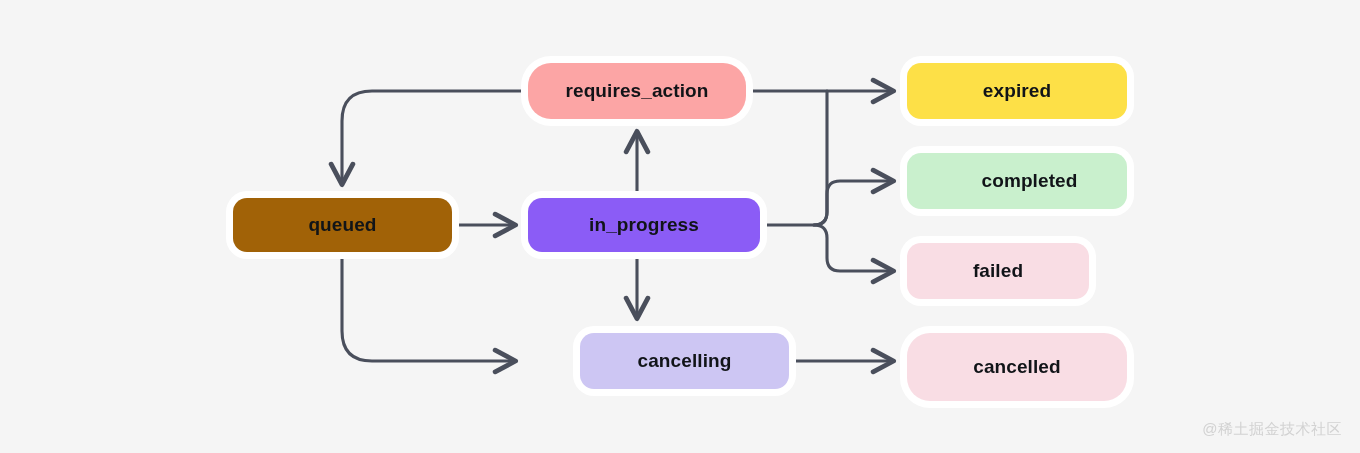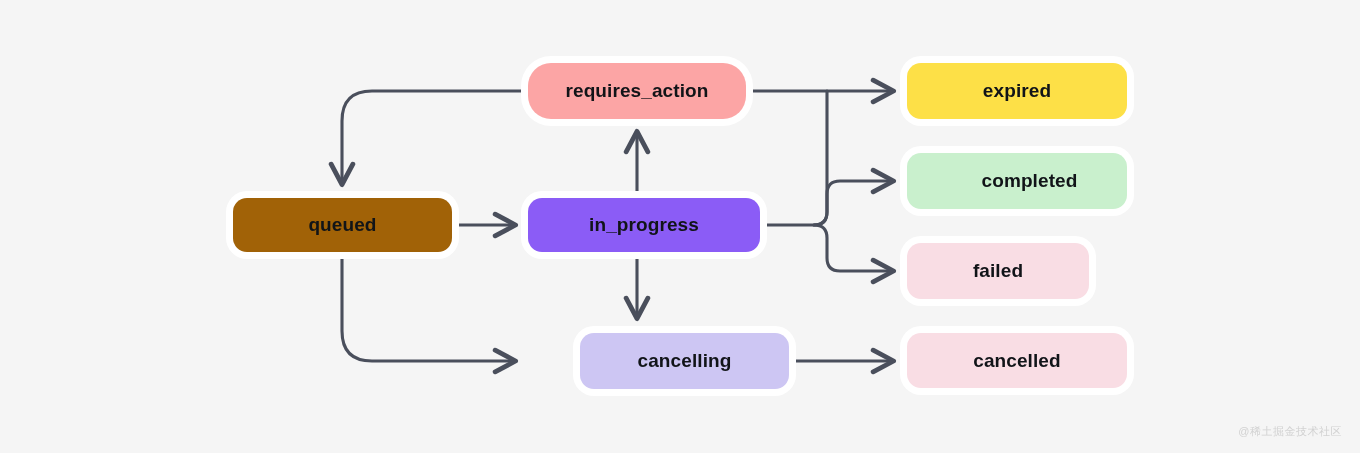--- a/index.html
+++ b/index.html
@@ -38,21 +38,21 @@
     font-size: 19px;
     font-weight: bold;
     color: #111418;
     letter-spacing: 0.1px;
     z-index: 3;
   }
   .watermark {
     position: absolute;
     right: 18px;
     bottom: 14px;
-    font-size: 11px;
+    font-size: 15px;
     color: #d2d2d2;
     letter-spacing: 0.5px;
     z-index: 4;
     white-space: nowrap;
   }
 </style>
 </head>
 <body>
 
 <div id="canvas">
@@ -95,17 +95,17 @@
   <div class="node" style="left:528px; top:198px; width:232px; height:54px; background:#8b5cf6;">in_progress</div>
 
   <div class="node" style="left:544px; top:333px; width:209px; height:56px; background:#cdc6f3;margin-left:36px;">cancelling</div>
 
   <div class="node" style="left:907px; top:63px; width:220px; height:56px; background:#fde047;">expired</div>
 
   <div class="node" style="left:907px; top:153px; width:220px; height:56px; background:#c9f0cd;padding-left:25px;">completed</div>
 
   <div class="node" style="left:907px; top:243px; width:182px; height:56px; background:#f9dde4;">failed</div>
 
-  <div class="node" style="left:907px; top:333px; width:220px; height:55px; background:#f9dde4;">cancelled</div>
+  <div class="node" style="left:907px; top:333px; width:220px; height:68px; background:#f9dde4;border-radius:23px;">cancelled</div>
 
   <div class="watermark">@稀土掘金技术社区</div>
 
 </div>
 
 </body></html>

